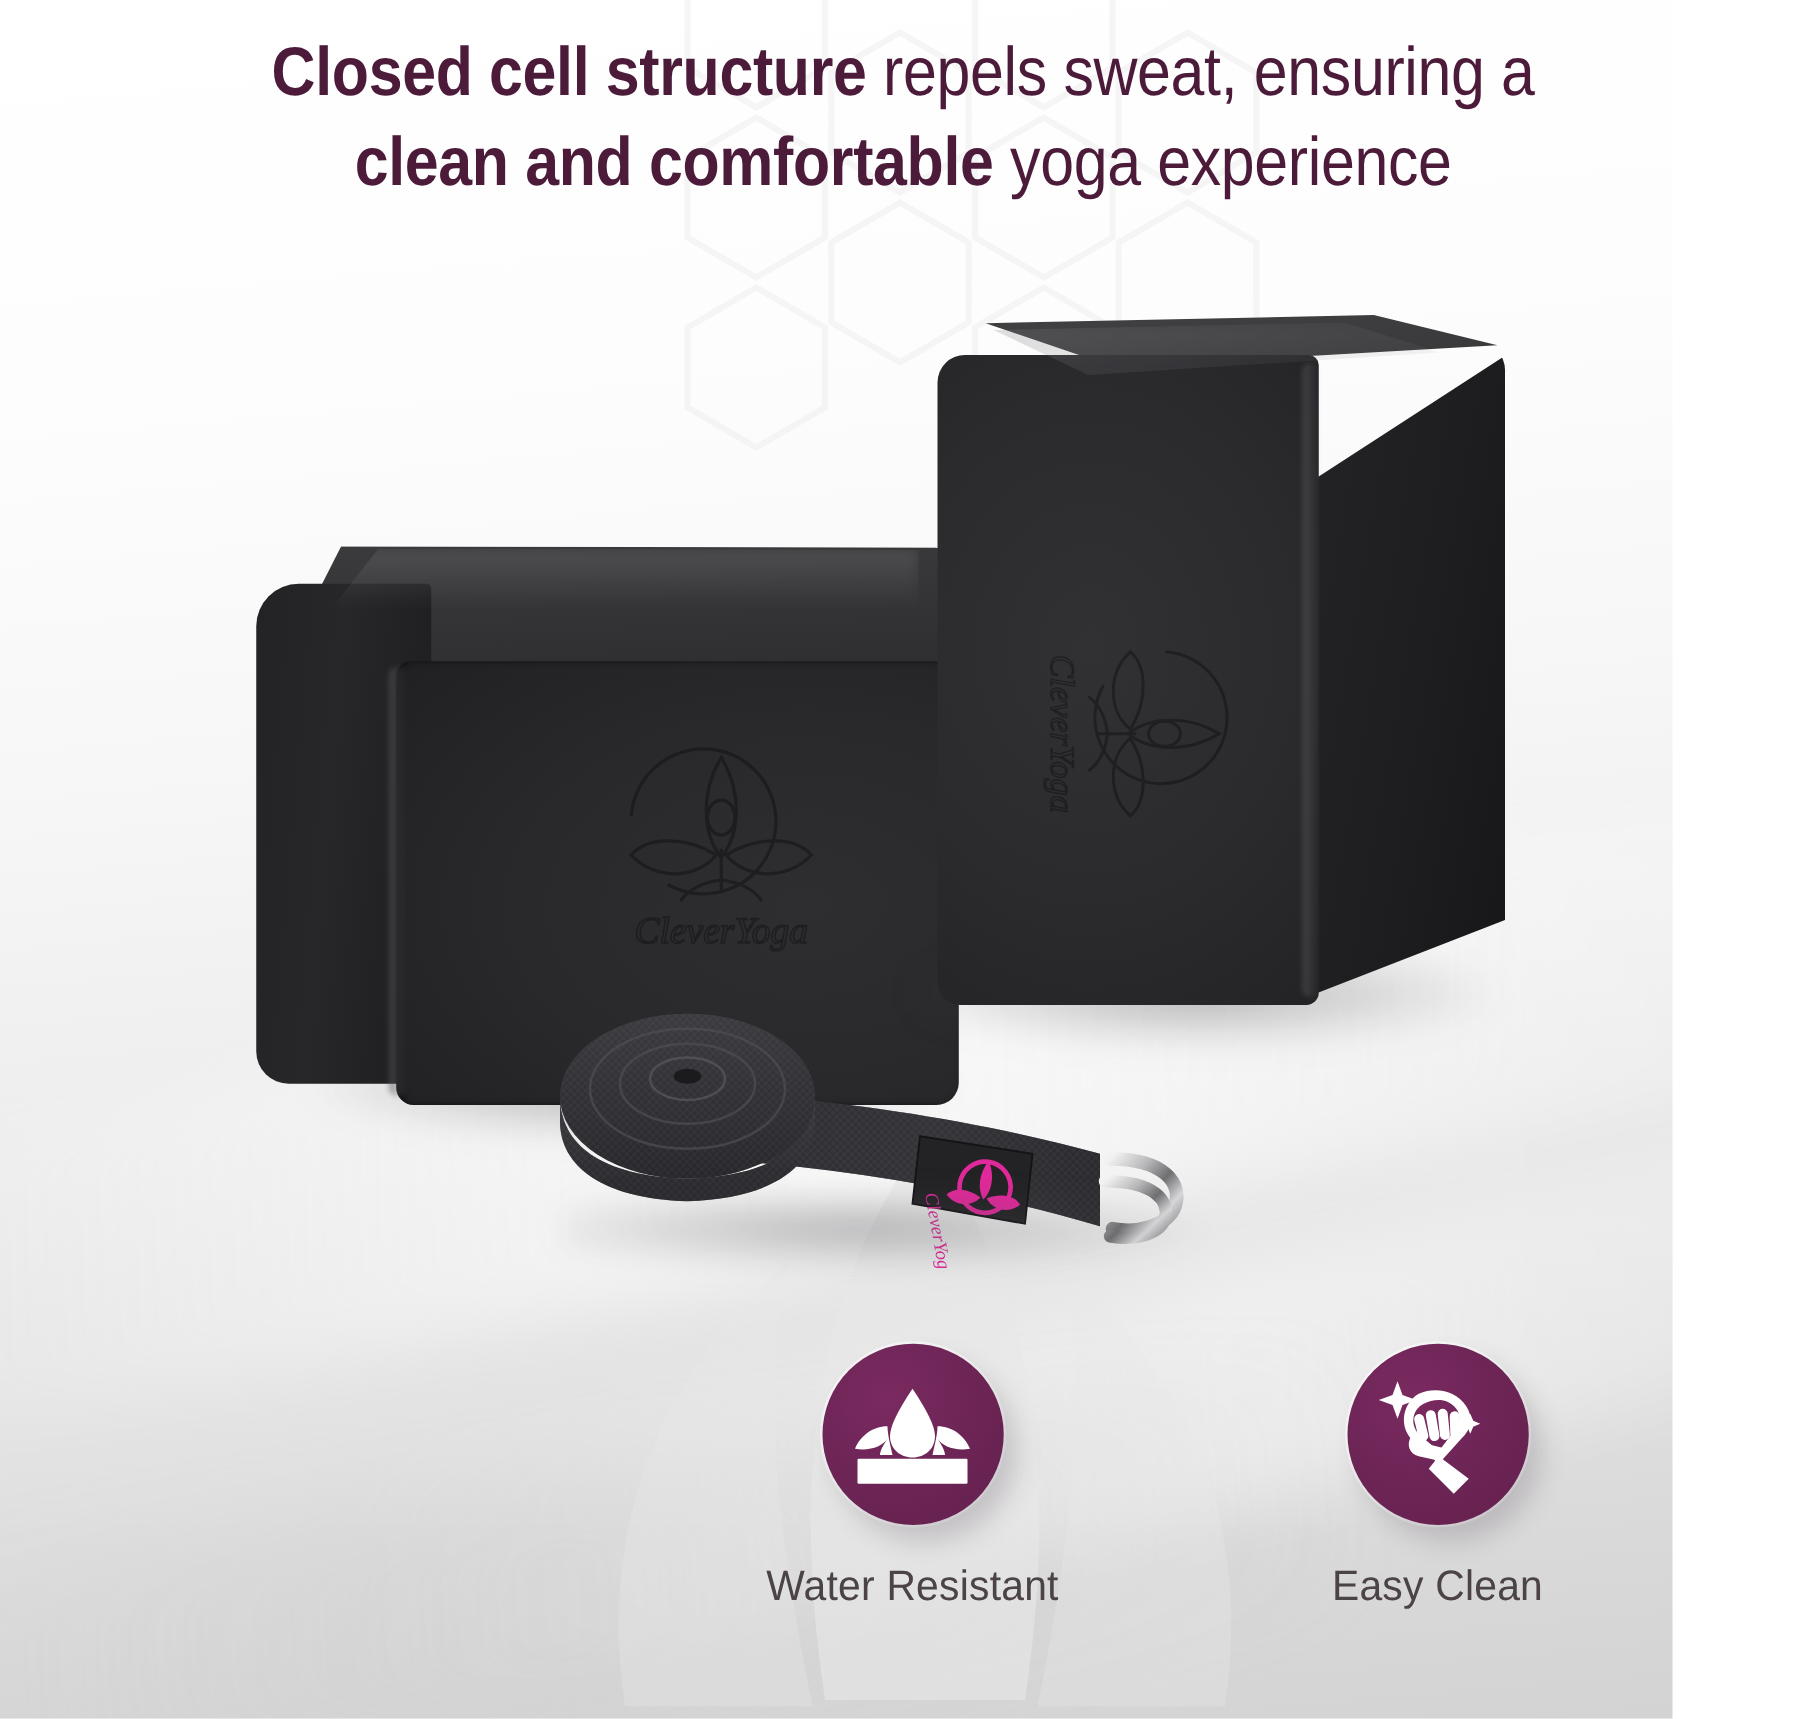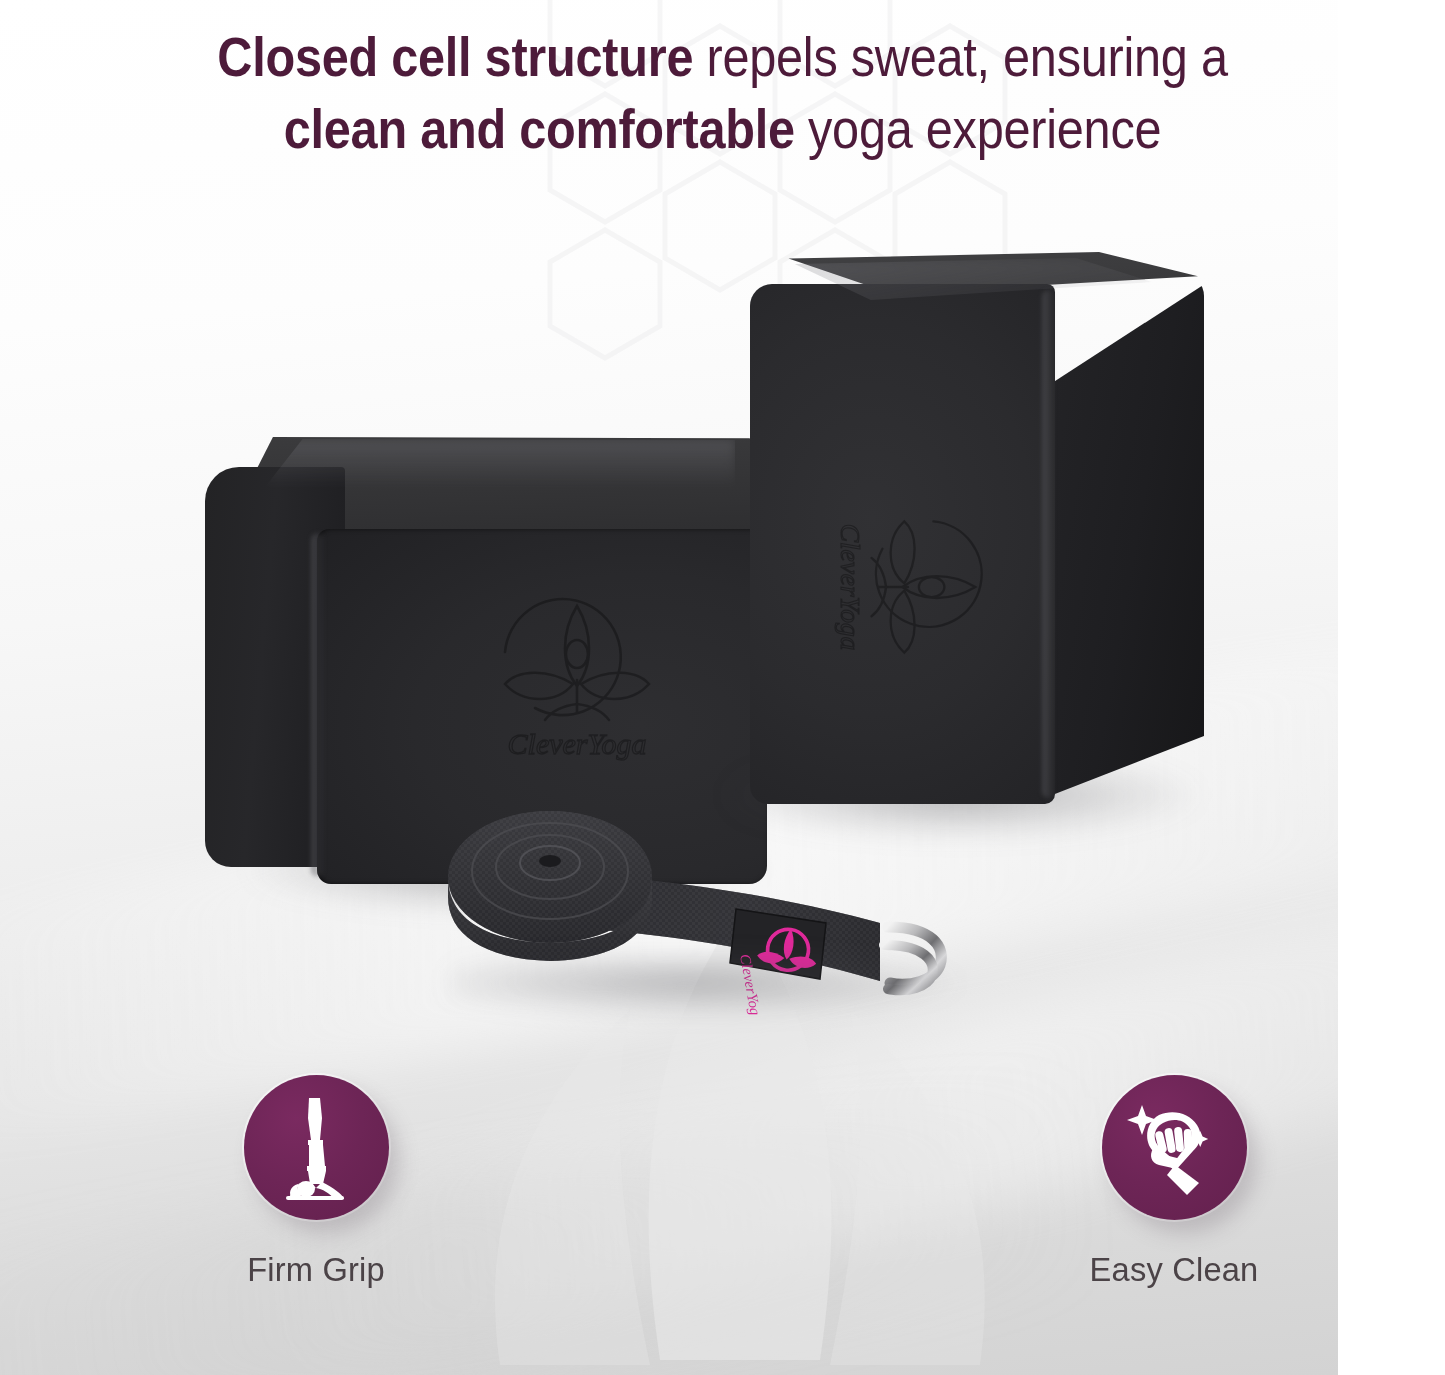--- a/index.html
+++ b/index.html
@@ -147,21 +147,21 @@
     position:absolute;left:10px;top:150px;width:520px;height:62px;
     background:radial-gradient(ellipse at 45% 45%, rgba(80,80,85,.38) 0%, rgba(120,120,125,0) 70%);
     filter:blur(11px);
   }
 
   
   .features{position:absolute;left:0;top:1075px;width:1445px;height:300px;z-index:7;}
   .feat{position:absolute;width:300px;text-align:center;}
   .feat.f1{left:166px;}
   .feat.f2{left:580px;}
-  .feat.f3{left:1024px;}
+  .feat.f3{left:1000px;}
   .circle{
     position:relative;width:145px;height:145px;margin:0 auto;
     border-radius:50%;
     background:radial-gradient(circle at 36% 30%, #7a2a60 0%, #6d2556 48%, #63204d 100%);
     box-shadow:10px 13px 20px rgba(120,110,118,.30), 0 0 0 2px rgba(255,255,255,.55);
     display:flex;align-items:center;justify-content:center;
   }
   .circle svg{display:block;}
   .feat .label{
     margin-top:30px;font-size:34px;color:#4b4347;
@@ -317,47 +317,34 @@
           <path d="M448 122 C 492 122, 506 142, 500 160 C 494 176, 470 182, 450 178" fill="none" stroke="url(#metal)" stroke-width="11" stroke-linecap="round"></path>
           <path d="M444 140 C 484 140, 496 156, 492 170 C 488 182, 468 188, 448 184" fill="none" stroke="url(#metal)" stroke-width="10" stroke-linecap="round"></path>
         </g>
       </svg>
     </div>
 
   </div>
 
   <div class="features">
 
-    <div class="feat f1">
+
+    <div class="feat f2">
       <div class="circle">
-        <svg width="96" height="104" viewBox="0 0 96 104">
+        <svg width="100" height="82" viewBox="0 0 100 82">
           <g fill="#ffffff">
-
-            <path d="M41 2 L 52 2 L 54 22 L 52 44 L 43 44 L 40 22 Z"></path>
-            <rect x="40" y="44" width="15" height="5"></rect>
-
-            <path d="M41 49 L 55 49 L 57 70 L 41 72 Z"></path>
-            <rect x="39" y="70" width="19" height="5"></rect>
-
-            <path d="M40 75 L 58 75 L 55 88 L 42 88 Z"></path>
-
-            <path d="M42 86 C 30 92, 22 98, 20 103 L 30 103 C 34 97, 42 93, 48 92 Z"></path>
-            <path d="M54 86 C 66 92, 74 98, 76 103 L 66 103 C 62 97, 54 93, 48 92 Z"></path>
-
-            <ellipse cx="38" cy="93" rx="9" ry="8"></ellipse>
-
-            <path d="M30 88 C 22 90, 20 98, 24 102 L 32 100 C 28 96, 28 91, 32 89 Z"></path>
-
-            <rect x="18" y="100" width="58" height="4" rx="2"></rect>
+            <path d="M50 4 C 38 22, 32 34, 32 42 C 32 52, 40 59, 50 59 C 60 59, 68 52, 68 42 C 68 34, 62 22, 50 4 Z"></path>
+            <path d="M30 34 C 18 34, 8 42, 4 52 C 16 54, 26 50, 30 44 C 26 50, 24 54, 24 57 L 34 57 C 32 48, 30 40, 30 34 Z"></path>
+            <path d="M70 34 C 82 34, 92 42, 96 52 C 84 54, 74 50, 70 44 C 74 50, 76 54, 76 57 L 66 57 C 68 48, 70 40, 70 34 Z"></path>
+            <rect x="6" y="60" width="88" height="20" rx="1"></rect>
           </g>
         </svg>
       </div>
-      <div class="label">Firm Grip</div>
-    </div>
-
+      <div class="label">Water Resistant</div>
+    </div>
 
     <div class="feat f3">
       <div class="circle">
         <svg width="98" height="98" viewBox="0 0 98 98">
           <g fill="#ffffff">
 
             <path d="M12 6 L 16 17 L 27 21 L 16 25 L 12 36 L 8 25 L -3 21 L 8 17 Z" transform="translate(5,0)"></path>
 
             <path d="M76 34 L 79 41 L 86 44 L 79 47 L 76 54 L 73 47 L 66 44 L 73 41 Z" transform="scale(.8) translate(18,6)"></path>
 

